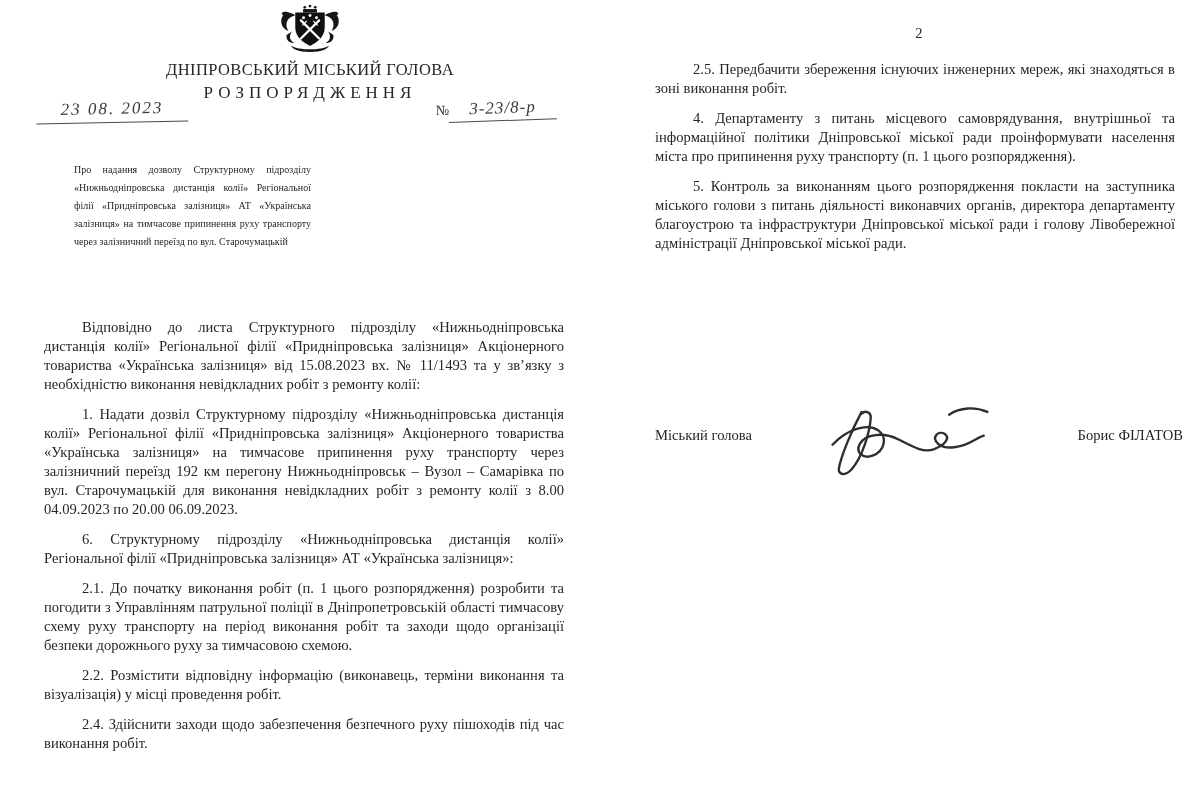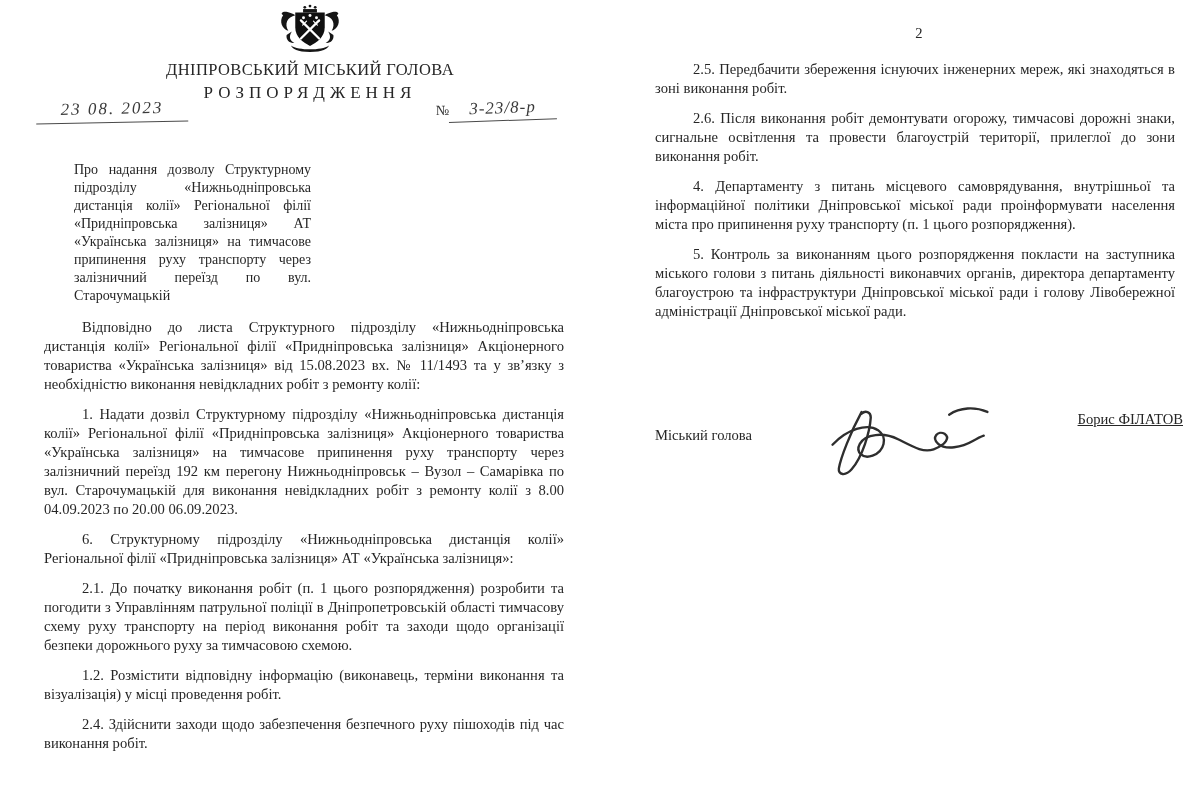--- a/index.html
+++ b/index.html
@@ -32,35 +32,35 @@
   .number-sign { font-size:14px; color:#333; }
   .number-hand {
     display:inline-block; min-width:104px; text-align:center;
     font-size:17px; letter-spacing:1px;
     border-bottom:1.5px solid #4a4a4a; padding:0 2px 2px 2px;
     transform:rotate(-2deg); transform-origin:left bottom;
   }
 
   .subject {
     position:absolute; left:74px; top:161px; width:237px;
-    font-size:14px; line-height:18px; text-align:justify;
+    font-size:10px; line-height:18px; text-align:justify;
   }
 
   .flow { font-size:14.6px; line-height:19px; text-align:justify; }
   .flow p { margin:0 8px 11px 0; text-indent:38px; }
   #flow1 { position:absolute; left:44px; top:318px; width:528px; }
 
   
   .pagenum { position:absolute; left:55px; top:25px; width:528px; text-align:center; font-size:14.6px; }
   #flow2 { position:absolute; left:55px; top:60px; width:528px; }
 
   .sig-row { position:absolute; left:55px; top:407px; width:528px; display:flex; align-items:flex-start; }
   .sig-title { font-size:14.6px; margin-top:20px; white-space:nowrap; }
   .sig-scrawl { flex:1; display:flex; justify-content:center; margin-top:-6px; }
-  .sig-name { font-size:14.6px; margin-top:4px; white-space:nowrap;text-decoration:underline; }
+  .sig-name { font-size:14.6px; margin-top:20px; white-space:nowrap; }
 </style>
 </head>
 <body>
 
 <div class="page" id="page1">
 
   <div class="header">
     <svg class="emblem" width="78" height="54" viewBox="0 0 90 58" aria-hidden="true">
 
       <g fill="#161616">
@@ -103,32 +103,31 @@
     <span class="number-sign">№</span><span class="number-hand hand">3-23/8-р</span>
   </div>
 
   <div class="subject">Про надання дозволу Структурному підрозділу «Нижньодніпровська дистанція колії» Регіональної філії «Придніпровська залізниця» АТ «Українська залізниця» на тимчасове припинення руху транспорту через залізничний переїзд по вул. Старочумацькій</div>
 
   <div class="flow" id="flow1">
     <p>Відповідно до листа Структурного підрозділу «Нижньодніпровська дистанція колії» Регіональної філії «Придніпровська залізниця» Акціонерного товариства «Українська залізниця» від 15.08.2023 вх. № 11/1493 та у зв’язку з необхідністю виконання невідкладних робіт з ремонту колії:</p>
     <p>1. Надати дозвіл Структурному підрозділу «Нижньодніпровська дистанція колії» Регіональної філії «Придніпровська залізниця» Акціонерного товариства «Українська залізниця» на тимчасове припинення руху транспорту через залізничний переїзд 192 км перегону Нижньодніпровськ – Вузол – Самарівка по вул. Старочумацькій для виконання невідкладних робіт з ремонту колії з 8.00 04.09.2023 по 20.00 06.09.2023.</p>
     <p>6. Структурному підрозділу «Нижньодніпровська дистанція колії» Регіональної філії «Придніпровська залізниця» АТ «Українська залізниця»:</p>
     <p>2.1. До початку виконання робіт (п. 1 цього розпорядження) розробити та погодити з Управлінням патрульної поліції в Дніпропетровській області тимчасову схему руху транспорту на період виконання робіт та заходи щодо організації безпеки дорожнього руху за тимчасовою схемою.</p>
-    <p>1.2. Розмістити відповідну інформацію (виконавець, терміни виконання та візуалізація) у місці проведення робіт.</p>
+    <p>2.2. Розмістити відповідну інформацію (виконавець, терміни виконання та візуалізація) у місці проведення робіт.</p>
     <p>2.4. Здійснити заходи щодо забезпечення безпечного руху пішоходів під час виконання робіт.</p>
   </div>
 </div>
 
 <div class="page" id="page2">
 
   <div class="pagenum">2</div>
 
   <div class="flow" id="flow2">
     <p>2.5. Передбачити збереження існуючих інженерних мереж, які знаходяться в зоні виконання робіт.</p>
-    <p>2.6. Після виконання робіт демонтувати огорожу, тимчасові дорожні знаки, сигнальне освітлення та провести благоустрій території, прилеглої до зони виконання робіт.</p>
     <p>4. Департаменту з питань місцевого самоврядування, внутрішньої та інформаційної політики Дніпровської міської ради проінформувати населення міста про припинення руху транспорту (п. 1 цього розпорядження).</p>
     <p>5. Контроль за виконанням цього розпорядження покласти на заступника міського голови з питань діяльності виконавчих органів, директора департаменту благоустрою та інфраструктури Дніпровської міської ради і голову Лівобережної адміністрації Дніпровської міської ради.</p>
   </div>
 
   <div class="sig-row">
     <div class="sig-title">Міський голова</div>
     <div class="sig-scrawl">
       <svg width="205" height="82" viewBox="0 0 220 90" aria-hidden="true">
         <g fill="none" stroke="#2e2e2e" stroke-width="2.6" stroke-linecap="round">
           <path d="M52,12 C40,34 29,62 27,74 C26,81 34,83 41,75 C53,61 61,34 62,18 C62,12 56,10 52,14"></path>

